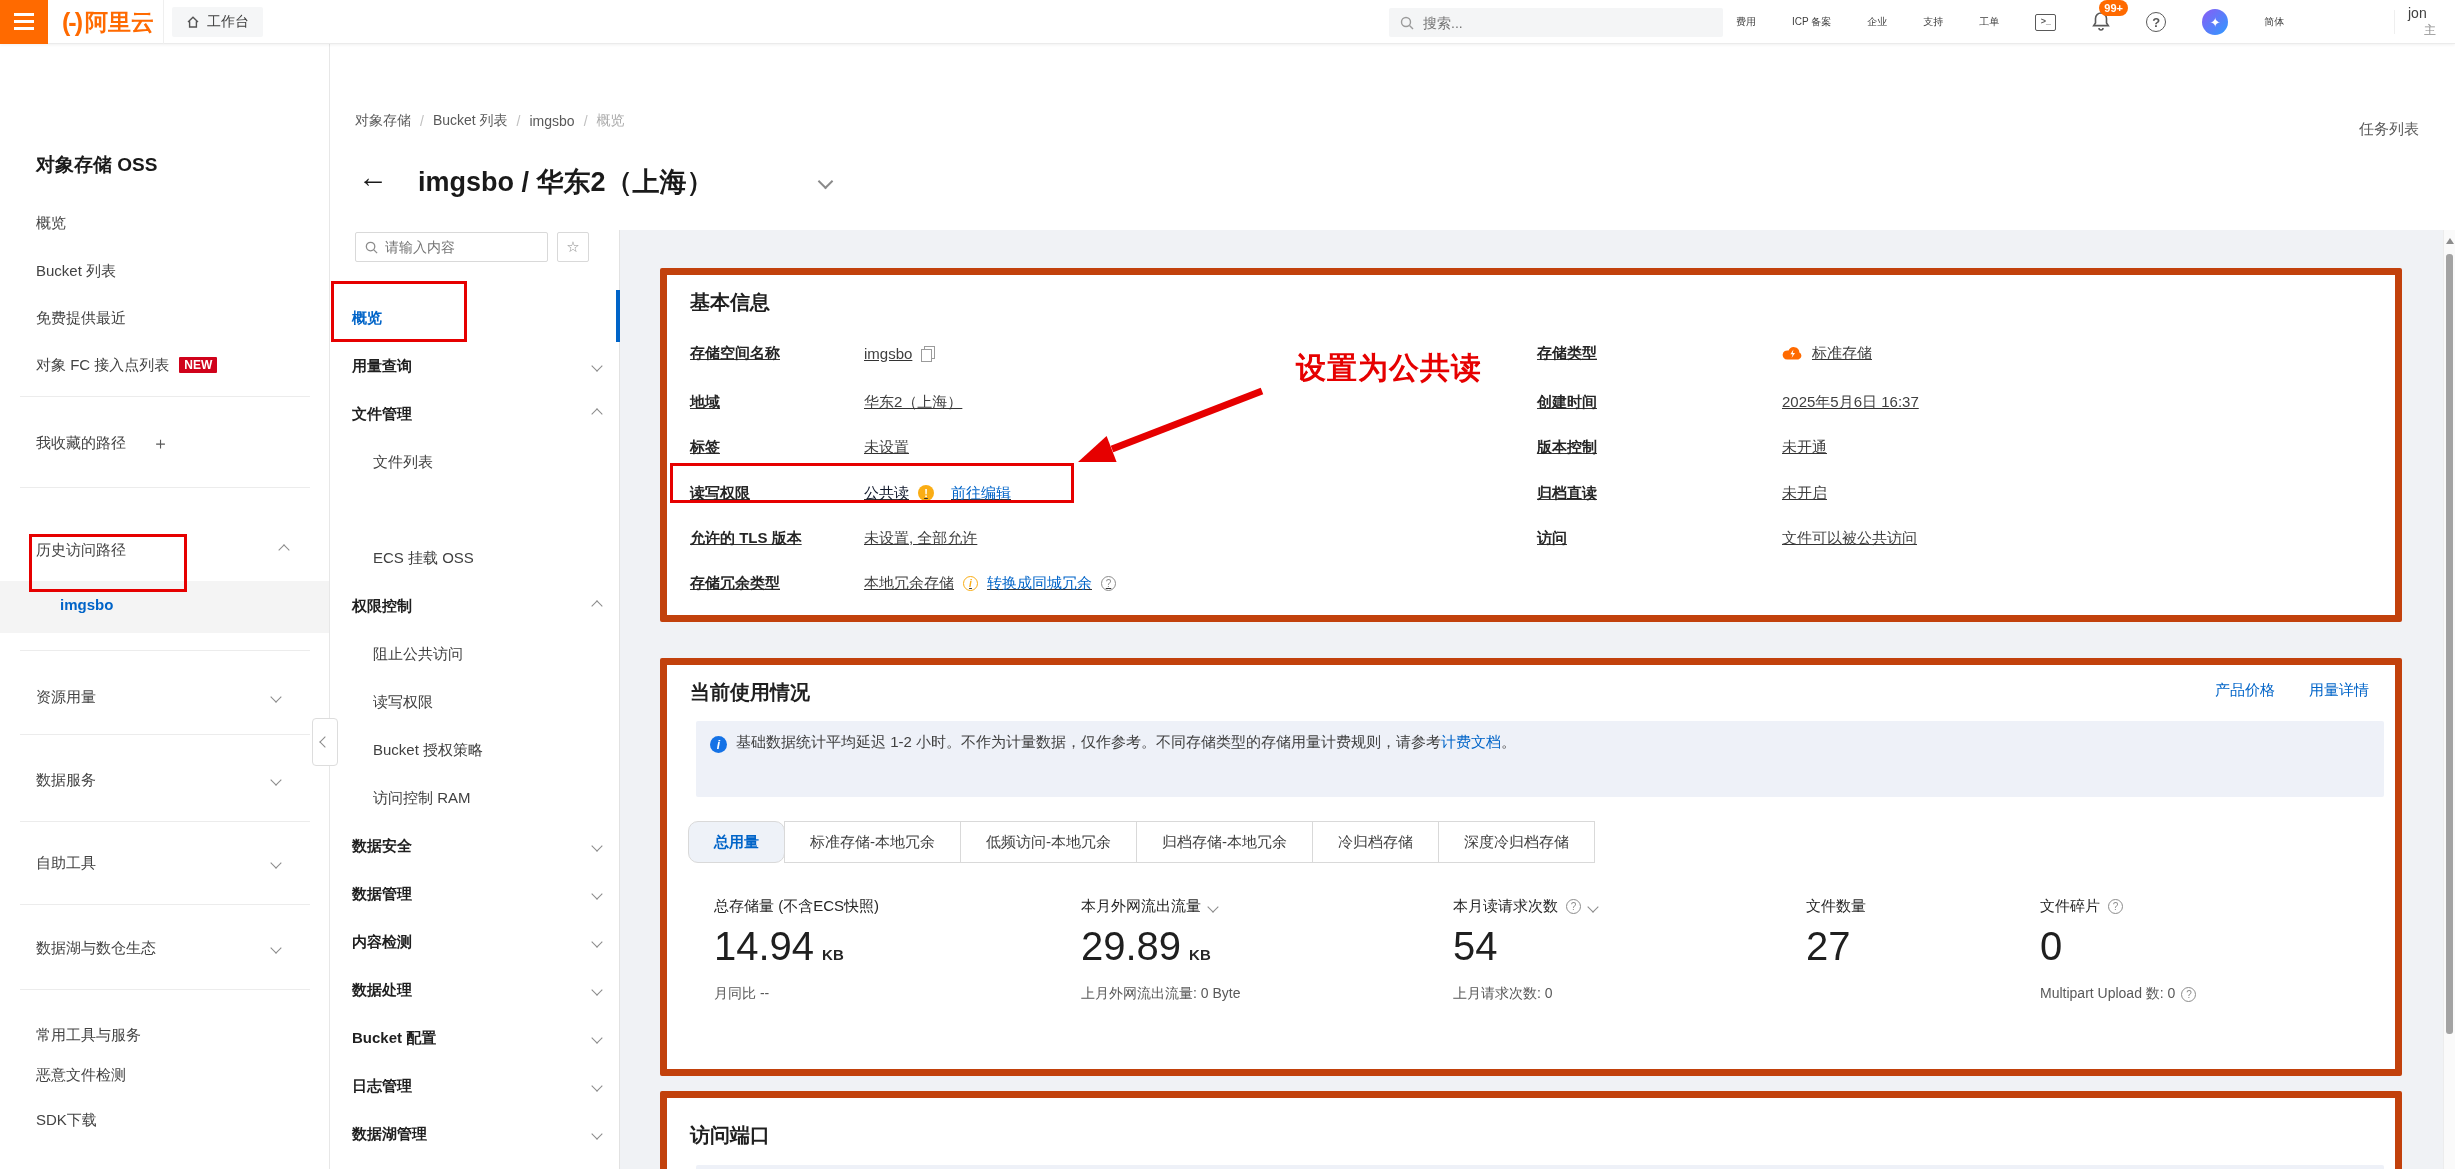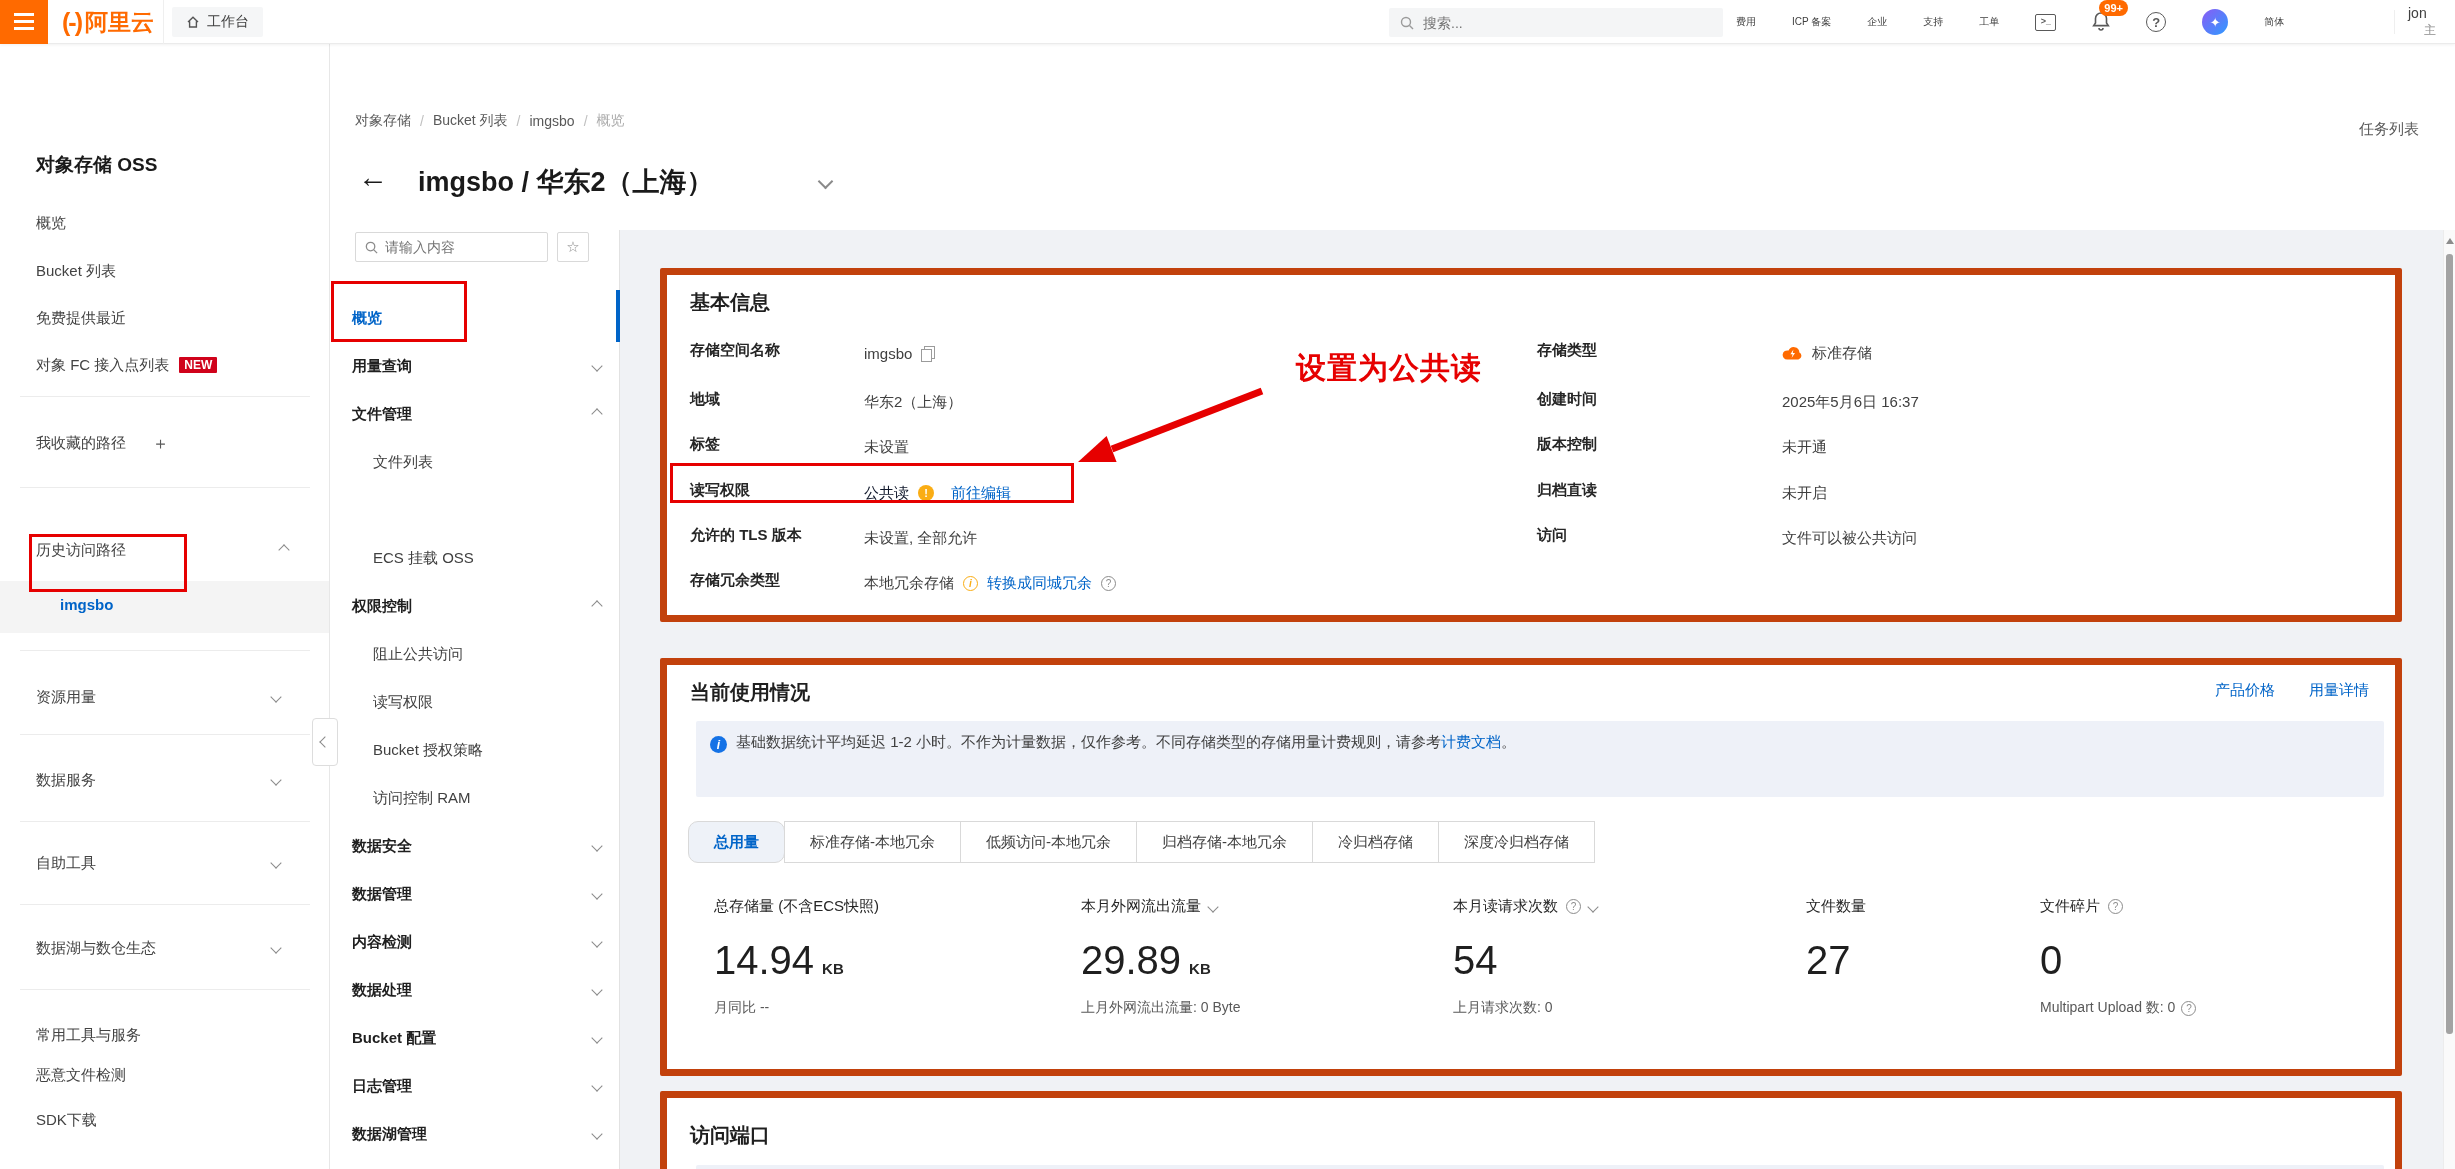--- a/index.html
+++ b/index.html
@@ -59,21 +59,21 @@
 .m-item{position:absolute;left:0;width:289px;height:48px;display:flex;align-items:center;padding-left:22px;font-size:15px;color:#404040;cursor:pointer;}
 .m-item.group{font-weight:700;color:#1f1f1f;}
 .m-item.sub{padding-left:43px;}
 .m-item.active{color:#0064C8;font-weight:700;}
 .m-item .chev{position:absolute;left:263px;}
 .active-bar{position:absolute;left:616px;top:290px;width:4px;height:52px;background:#0064C8;z-index:3;}
 
 .content{position:absolute;left:620px;top:230px;right:0;bottom:0;background:#f0f2f5;overflow:hidden;}
 .card{position:absolute;background:#fff;border:7px solid #c2410c;border-radius:2px;}
 .sec-title{position:absolute;left:23px;font-size:20px;font-weight:700;color:#1f1f1f;}
-.bi-row{position:absolute;height:24px;display:flex;font-size:15px;}
+.bi-row{position:absolute;height:24px;display:flex;align-items:center;font-size:15px;text-decoration:underline;}
 .bi-label{font-weight:700;color:#262626;width:174px;flex:none;}
 .bi-label.w2{width:245px;}
 .bi-val{color:#404040;display:flex;align-items:center;gap:9px;}
 .link{color:#0064C8;cursor:pointer;}
 .orange-txt{color:#0f172a;}
 .warn-ic{width:16px;height:16px;border-radius:50%;background:#FAAD14;color:#fff;font-size:11px;font-weight:700;display:inline-flex;align-items:center;justify-content:center;}
 .oi-ic{width:15px;height:15px;border-radius:50%;border:1.4px solid #FAAD14;color:#FAAD14;font-size:10px;font-weight:700;display:inline-flex;align-items:center;justify-content:center;font-style:italic;}
 .qc{width:15px;height:15px;border:1.3px solid #8c8c8c;border-radius:50%;color:#8c8c8c;font-size:10px;display:inline-flex;align-items:center;justify-content:center;cursor:pointer;flex:none;}
 .copy-ic{position:relative;width:13px;height:15px;cursor:pointer;display:inline-block;}
 .copy-ic::before{content:"";position:absolute;left:3px;top:0;width:9px;height:11px;border:1.2px solid #9b9b9b;background:#fff;}
@@ -81,21 +81,21 @@
 .hd-links{position:absolute;top:16px;right:26px;display:flex;gap:34px;font-size:15px;}
 .notice{position:absolute;left:29px;top:56px;width:1688px;height:76px;background:#eef1f8;border-radius:2px;font-size:15px;color:#404040;}
 .ic-info{position:absolute;left:14px;top:15px;width:17px;height:17px;border-radius:50%;background:#1472E6;color:#fff;font-size:12px;font-weight:700;font-style:italic;display:flex;align-items:center;justify-content:center;}
 .n-line{position:absolute;left:40px;white-space:nowrap;}
 .tabs{position:absolute;left:21px;top:156px;display:flex;}
 .tab{height:42px;line-height:40px;padding:0 25px;border:1px solid #d9d9d9;margin-left:-1px;background:#fff;font-size:15px;color:#404040;cursor:pointer;white-space:nowrap;}
 .tab:first-child{margin-left:0;border-radius:10px;}
 .tab.active{background:#eef2f8;color:#0064C8;font-weight:700;}
 .stat{position:absolute;top:232px;}
 .st-label{display:flex;align-items:center;gap:8px;font-size:15px;color:#262626;white-space:nowrap;}
-.st-value{margin-top:22px;font-size:40px;color:#1f1f1f;display:flex;align-items:baseline;gap:8px;}
+.st-value{margin-top:8px;font-size:40px;color:#1f1f1f;display:flex;align-items:baseline;gap:8px;}
 .st-unit{font-size:15px;color:#262626;font-weight:600;}
 .st-sub{margin-top:16px;font-size:14px;color:#595959;display:flex;gap:6px;align-items:center;white-space:nowrap;}
 
 .red-box{position:absolute;border:3px solid #E60000;z-index:15;pointer-events:none;}
 .annot-text{position:absolute;left:1296px;top:348px;font-size:30px;font-weight:700;color:#E60000;z-index:16;letter-spacing:1px;}
 .arrow-svg{position:absolute;left:0;top:0;width:2455px;height:1169px;pointer-events:none;z-index:16;}
 
 .collapse-handle{position:absolute;left:312px;top:718px;width:26px;height:48px;background:#fff;border:1px solid #ddd;border-radius:4px;display:flex;align-items:center;justify-content:center;cursor:pointer;z-index:4;}
 .scroll-track{position:absolute;left:2443px;top:230px;width:12px;height:939px;background:#fafafa;border-left:1px solid #ececec;z-index:25;}
 .scroll-up{position:absolute;left:2px;top:8px;width:0;height:0;border-left:4px solid transparent;border-right:4px solid transparent;border-bottom:6px solid #8c8c8c;cursor:pointer;}

